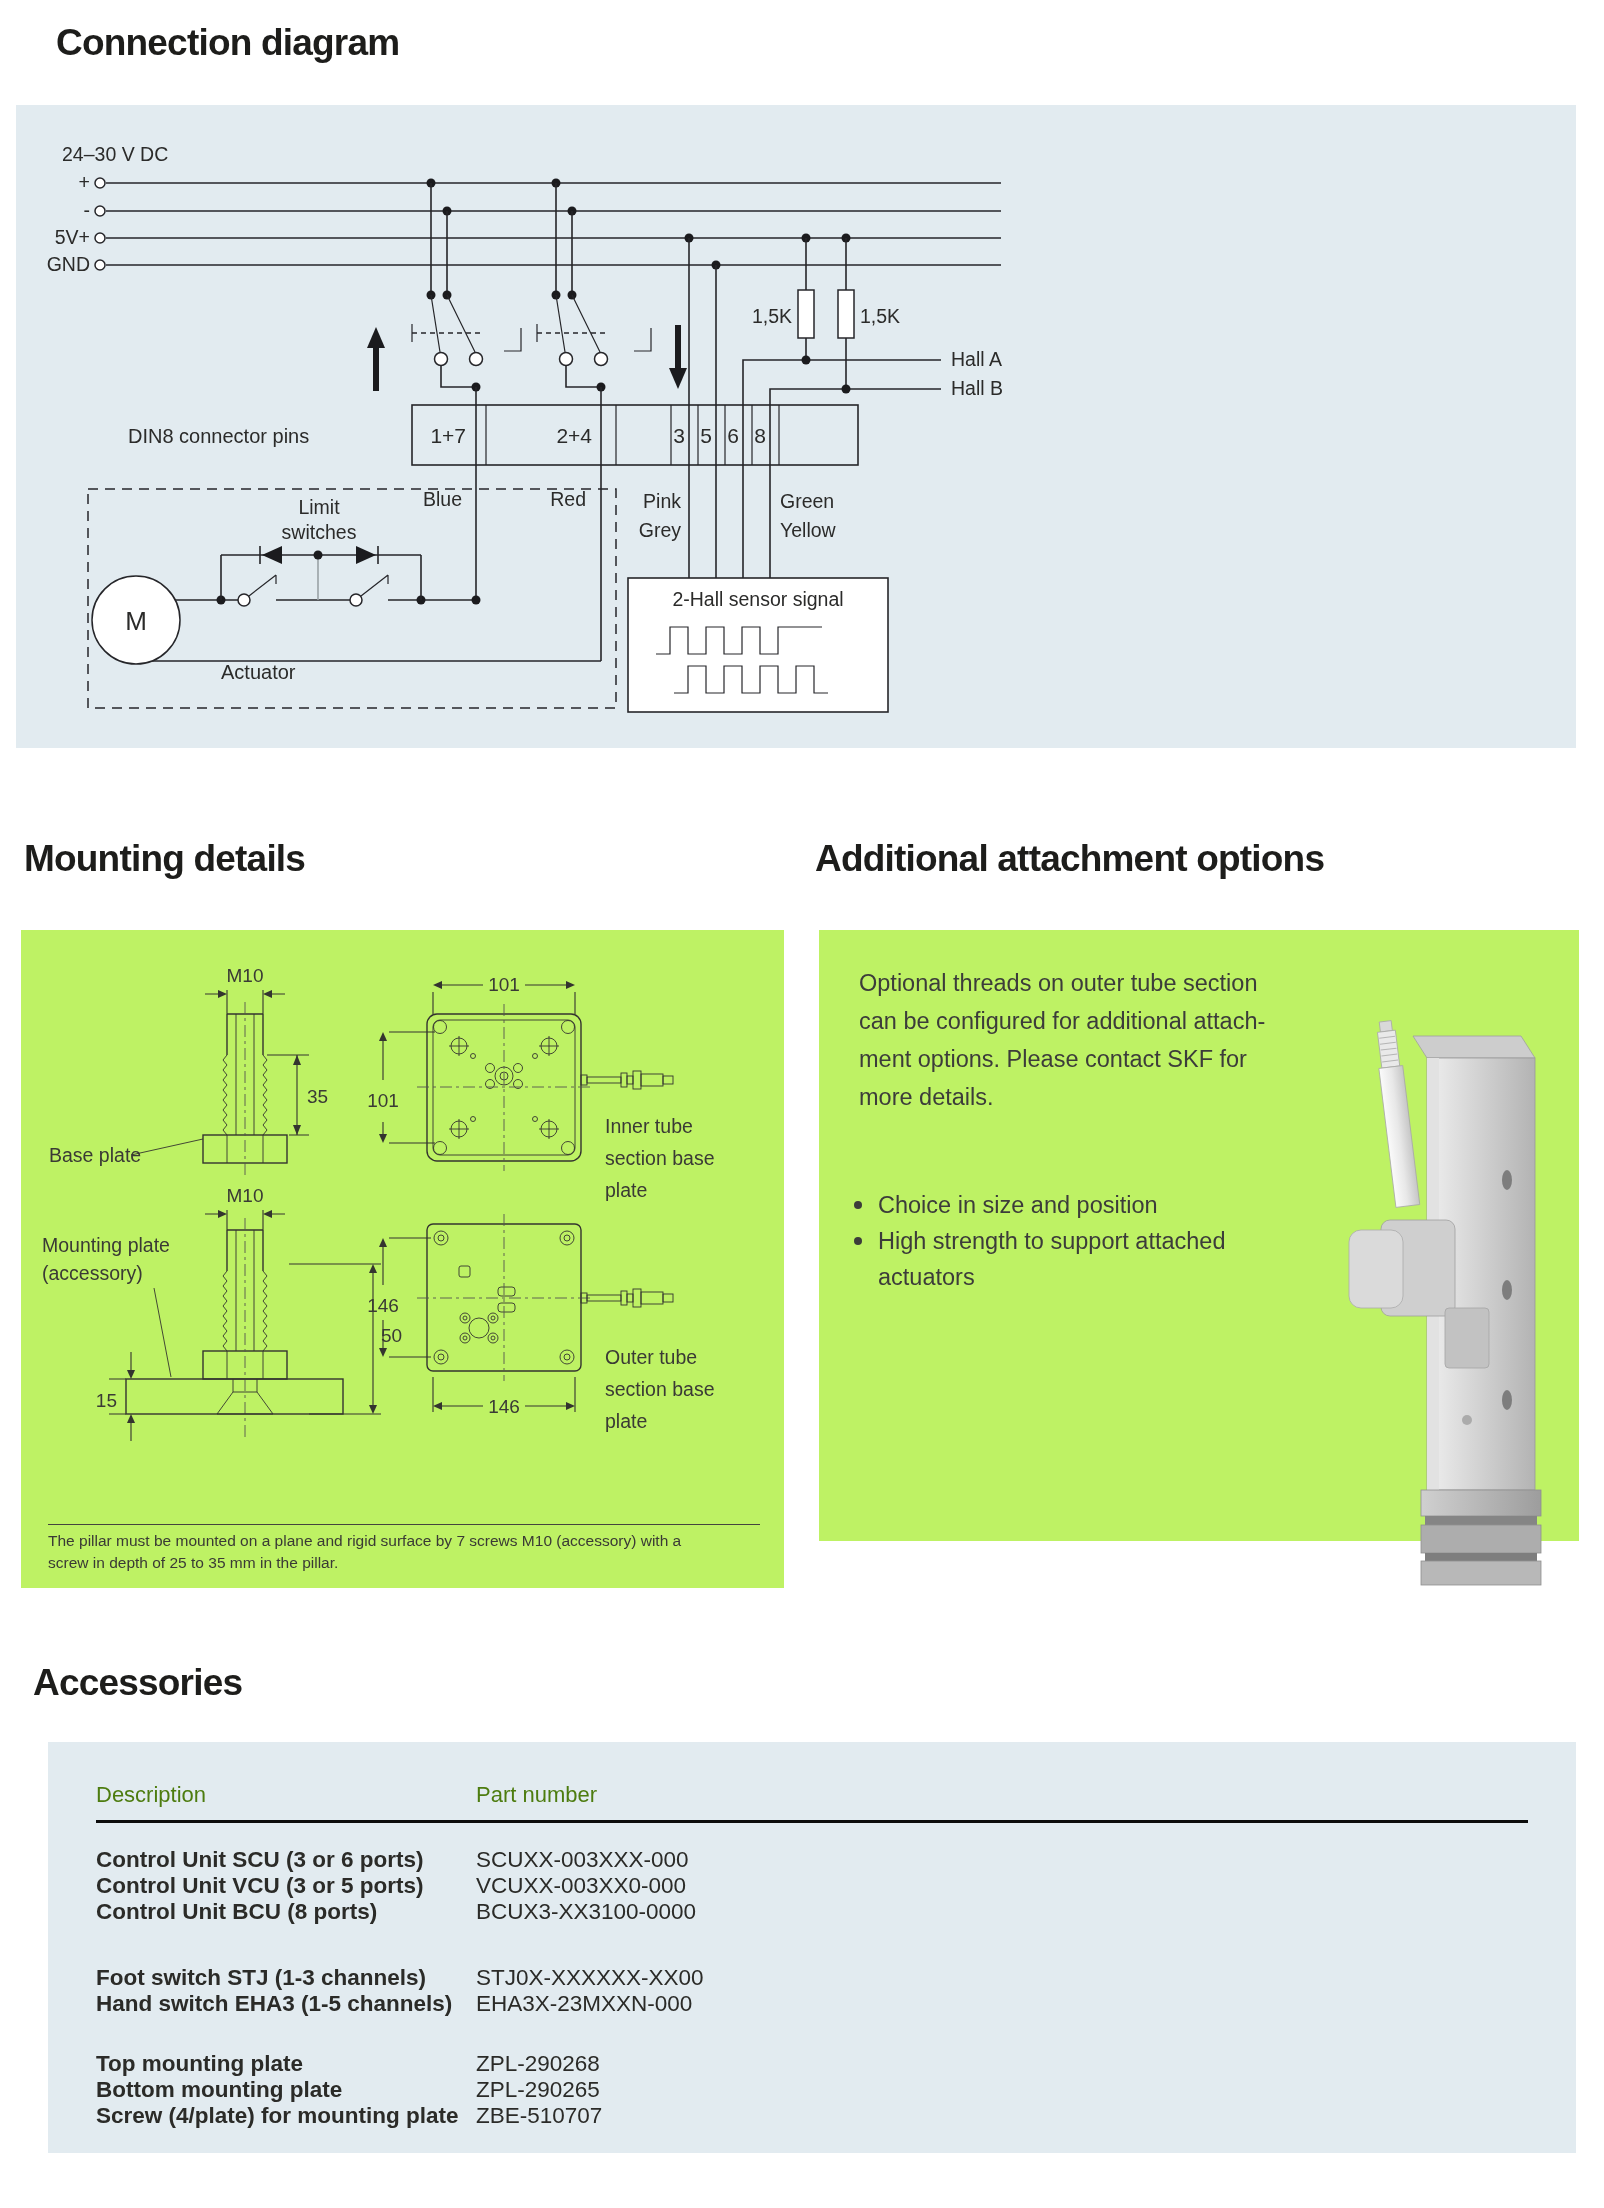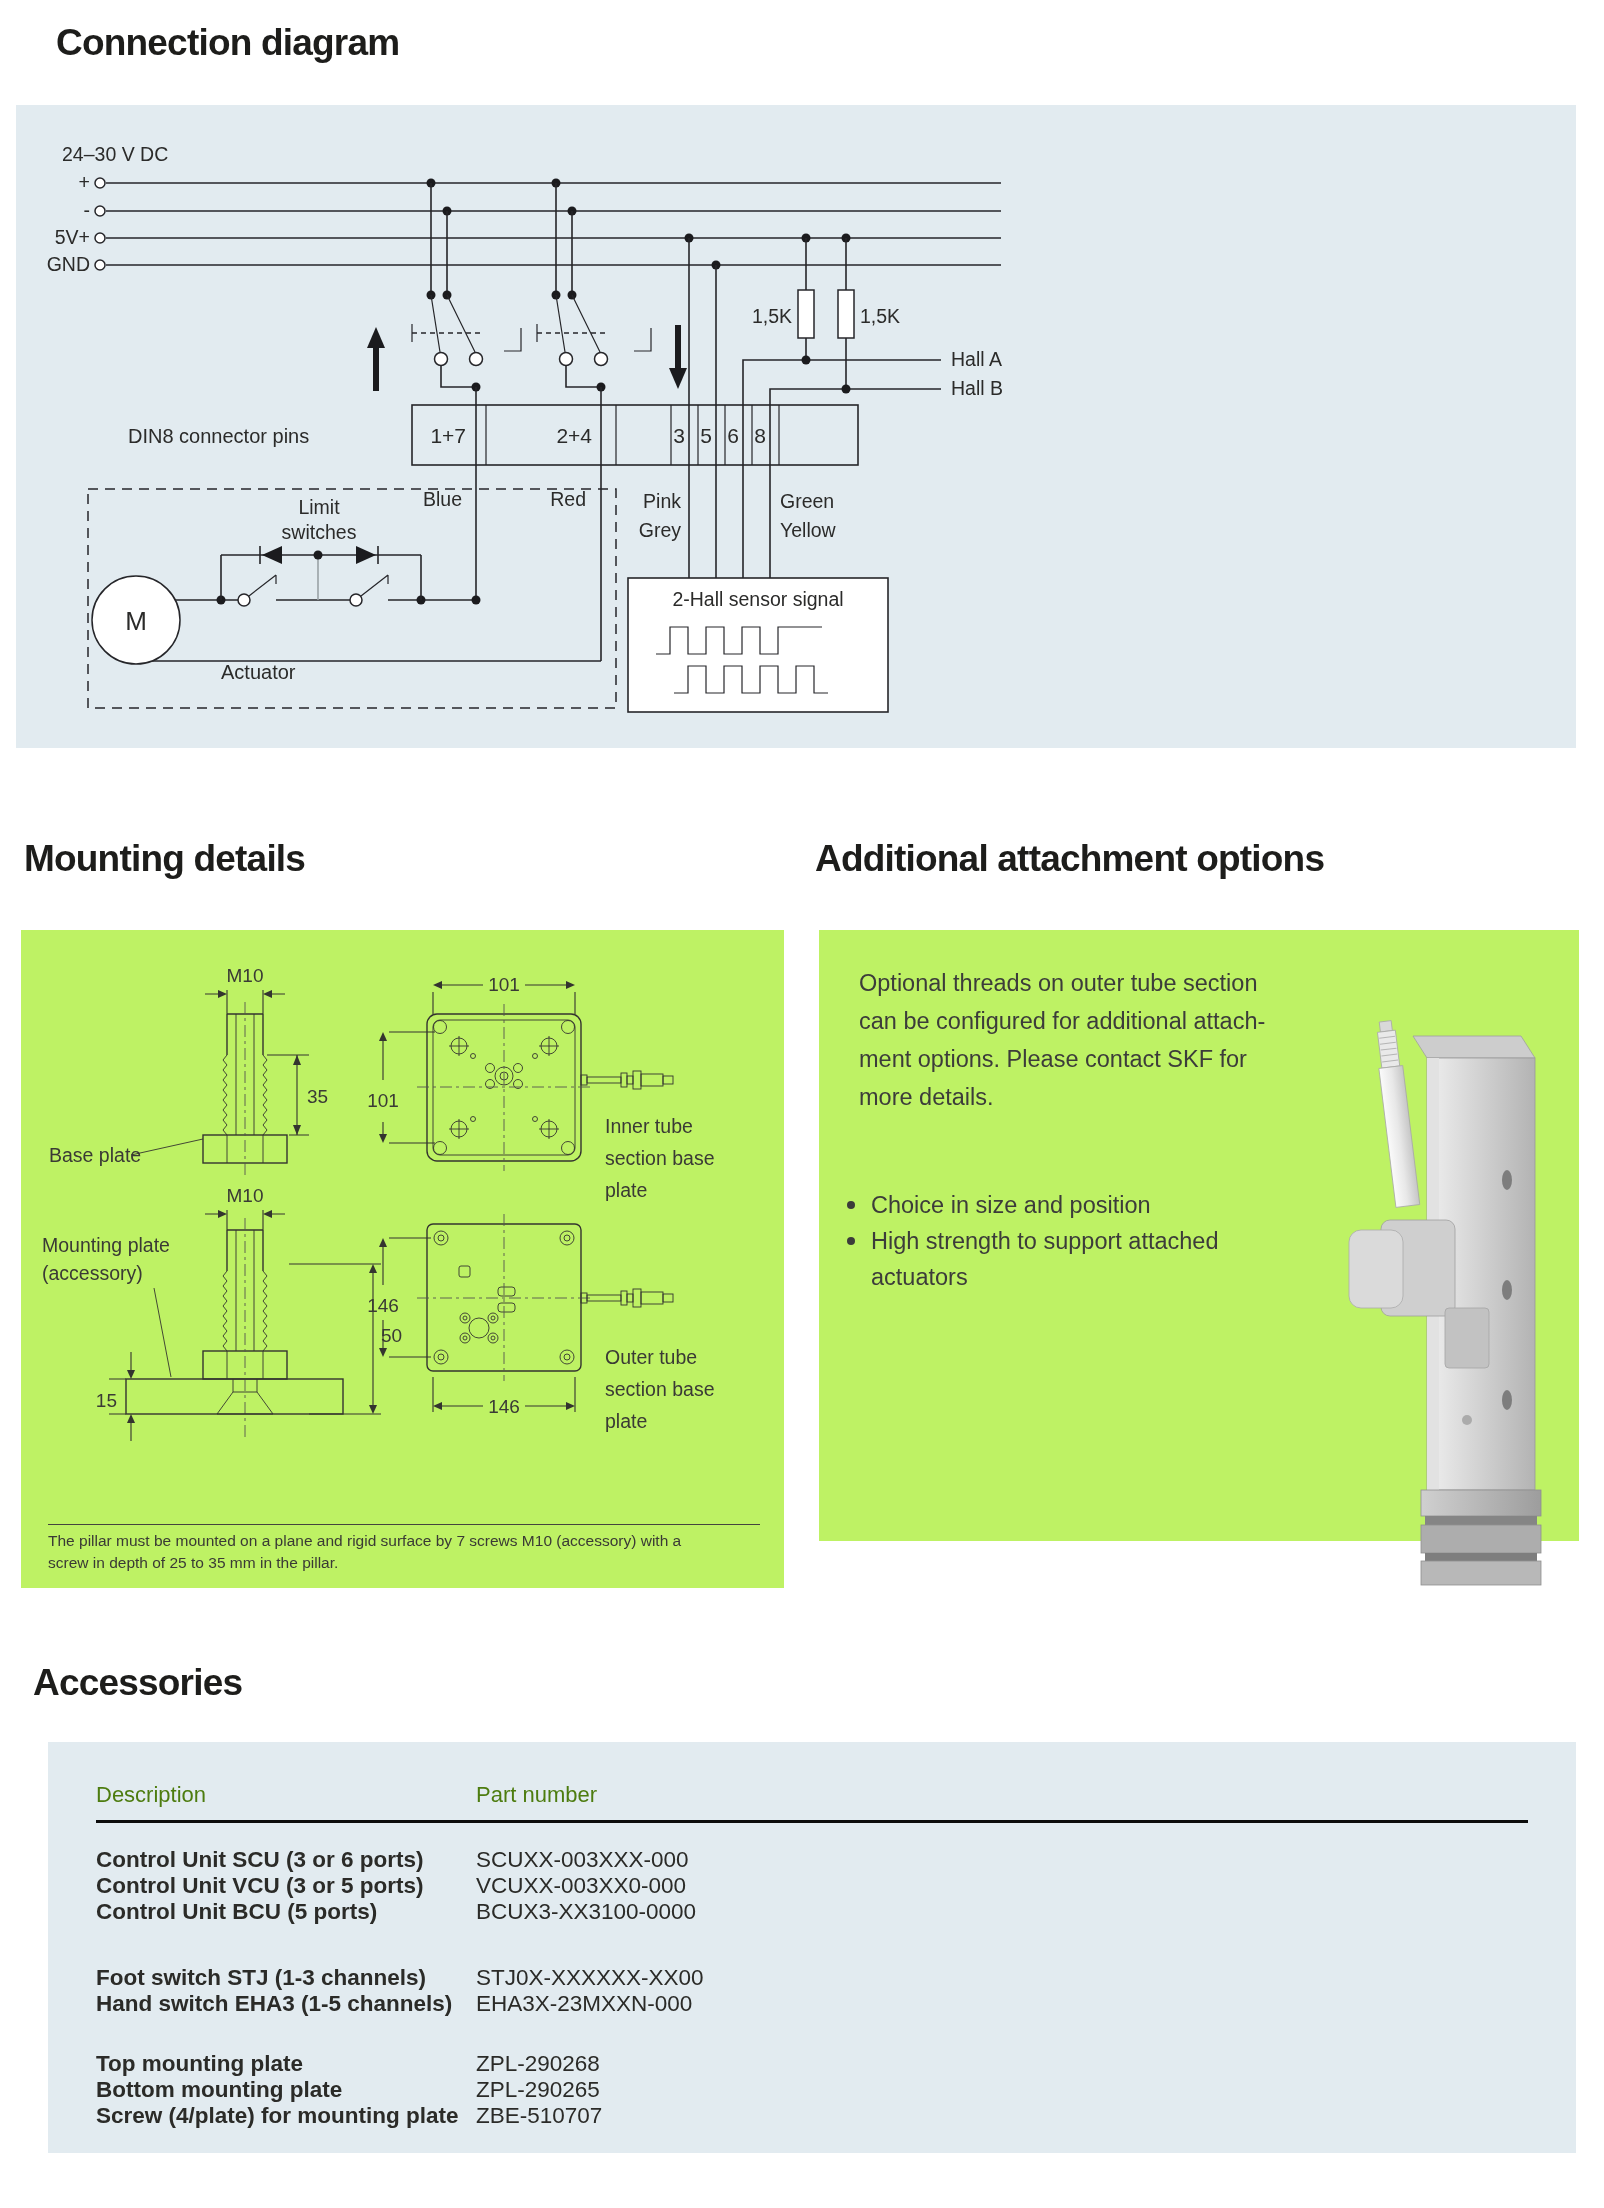--- a/index.html
+++ b/index.html
@@ -29,21 +29,21 @@
   .d  { stroke:#34342f; stroke-width:1.4; fill:none; }
   .dt { stroke:#34342f; stroke-width:0.9; fill:none; }
   .cl { stroke:#55554e; stroke-width:0.9; fill:none; stroke-dasharray:12 4 3 4; }
   .dim { stroke:#34342f; stroke-width:1.1; fill:none; }
   .ah { fill:#34342f; }
   .mlbl { font-size:19.5px; fill:#3a3a35; }
   .mdim { font-size:19px; fill:#3a3a35; }
 
   
   .para-line { position:absolute; left:40px; font-size:23.5px; line-height:38px; color:#3c3c3a; white-space:nowrap; }
-  .bullet-row { position:absolute; left:28px; font-size:23.5px; color:#3c3c3a; white-space:nowrap; }
+  .bullet-row { position:absolute; left:35px; font-size:23.5px; color:#3c3c3a; white-space:nowrap; }
   .bdot { display:inline-block; width:8px; height:8px; border-radius:50%; background:#3c3c3a; vertical-align:middle; margin-right:16px; margin-top:-4px; }
   .bindent { padding-left:24px; }
 
   
   .fn-rule { position:absolute; left:27px; width:712px; height:1px; background:#44443e; }
   .fn-line { position:absolute; left:27px; font-size:15.5px; color:#3a3a35; white-space:nowrap; }
 
   
   .acc-inner { padding:20px 0 0 48px; }
   .acc-head { display:flex; font-size:22px; color:#4d7c0f;margin-top:20px; }
@@ -432,21 +432,21 @@
       <div class="acc-group g1">
         <div class="acc-row">
           <div class="acc-c1">Control Unit SCU (3 or 6 ports)</div>
           <div class="acc-c2">SCUXX-003XXX-000</div>
         </div>
         <div class="acc-row">
           <div class="acc-c1">Control Unit VCU (3 or 5 ports)</div>
           <div class="acc-c2">VCUXX-003XX0-000</div>
         </div>
         <div class="acc-row">
-          <div class="acc-c1">Control Unit BCU (5 ports)</div>
+          <div class="acc-c1">Control Unit BCU (8 ports)</div>
           <div class="acc-c2">BCUX3-XX3100-0000</div>
         </div>
       </div>
 
       <div class="acc-group g2">
         <div class="acc-row">
           <div class="acc-c1">Foot switch STJ (1-3 channels)</div>
           <div class="acc-c2">STJ0X-XXXXXX-XX00</div>
         </div>
         <div class="acc-row">

